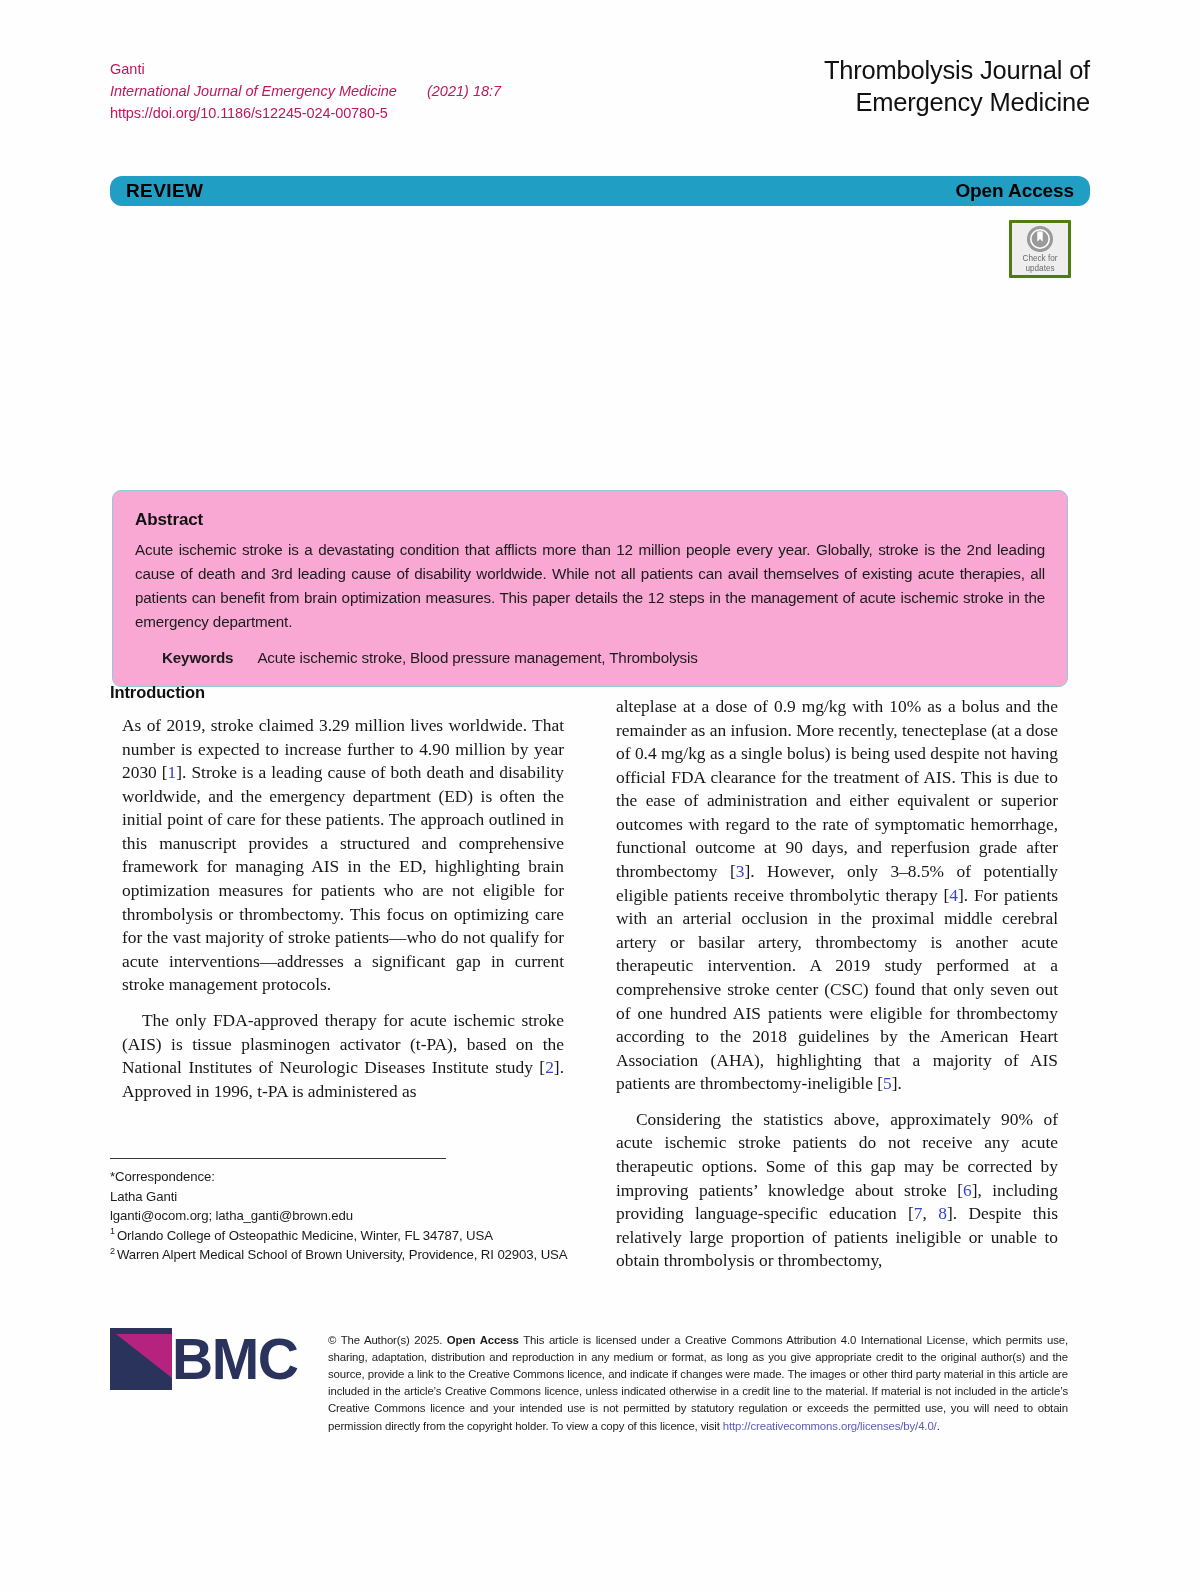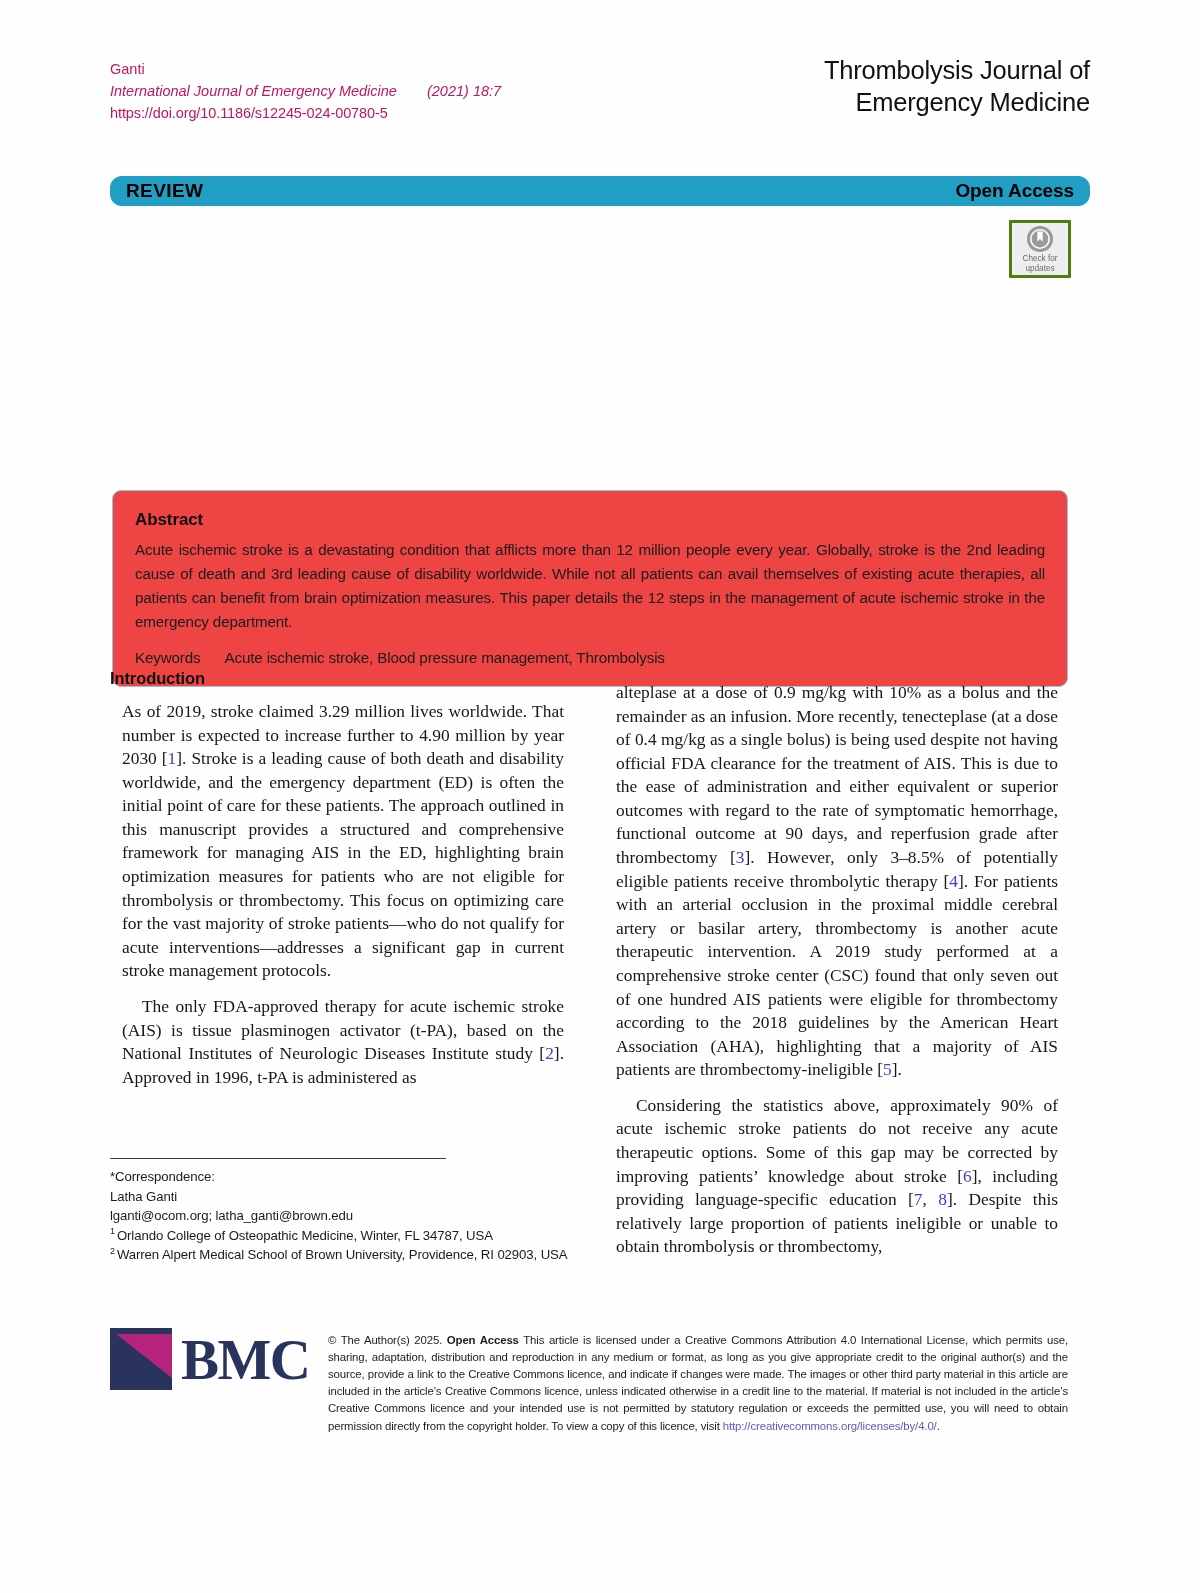--- a/index.html
+++ b/index.html
@@ -153,21 +153,21 @@
 
   
   .abstract-box {
     position: absolute;
     top: 490px;
     left: 112px;
     width: 956px;
     border: 1px solid #8fcade;
     border-radius: 9px;
     padding: 19px 22px 16px 22px;
-    background: #ef4444;
+    background: #f9a8d4;
   }
   .abstract-heading {
     font-size: 17px;
     font-weight: bold;
     color: #111;
     margin: 0 0 8px 0;
     letter-spacing: -0.1px;
   }
   .abstract-text {
     font-size: 15.2px;
@@ -177,27 +177,27 @@
     margin: 0;
     letter-spacing: -0.15px;
   }
   .keywords-line {
     margin-top: 13px;
     font-size: 15.2px;
     line-height: 1.5;
     color: #1b1b1b;
     letter-spacing: -0.15px;
   }
-  .keywords-label { font-weight: normal; }
+  .keywords-label { font-weight: bold; margin-left: 27px; }
   .keywords-values { margin-left: 24px; }
 
   
   .columns {
     position: absolute;
-    top: 669px;
+    top: 683px;
     left: 110px;
     width: 960px;
     height: 600px;
   }
   .col {
     position: absolute;
     top: 0;
     width: 466px;
   }
   .col-left { left: 0; }
@@ -270,23 +270,22 @@
     width: 62px;
     height: 62px;
     position: relative;
     flex: none;
   }
   .bmc-wordmark {
     font-size: 57px;
     font-weight: bold;
     color: #29335c;
     letter-spacing: -1.5px;
-    margin-left: 9px;
     line-height: 1;
-    font-family: Liberation Serif, serif;
+    font-family: Liberation Sans, sans-serif;
   }
   .license {
     flex: 1;
     font-size: 11.4px;
     line-height: 1.5;
     color: #1c1c1c;
     text-align: justify;
     letter-spacing: -0.12px;
     padding-top: 14px;
   }

